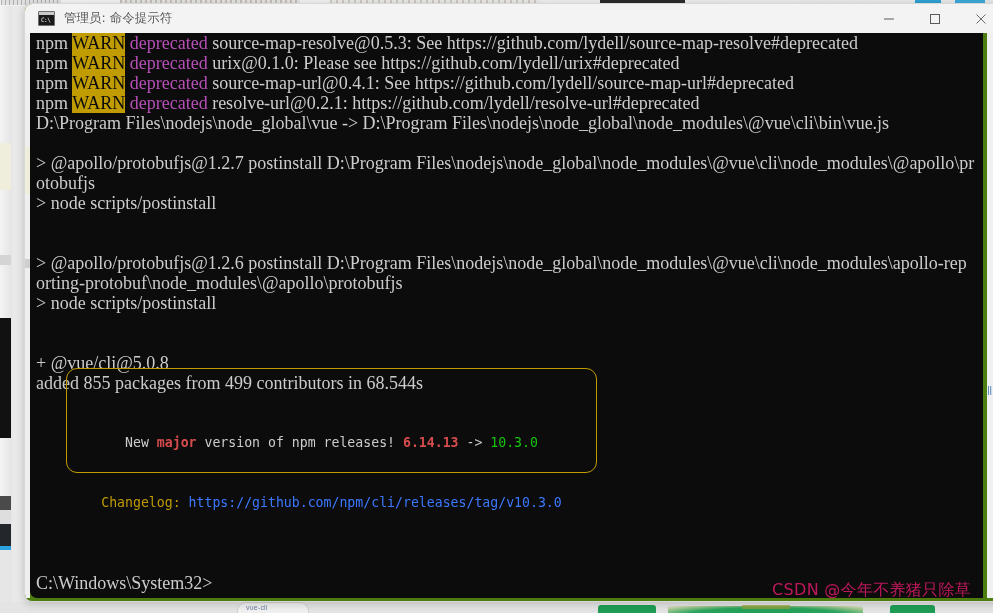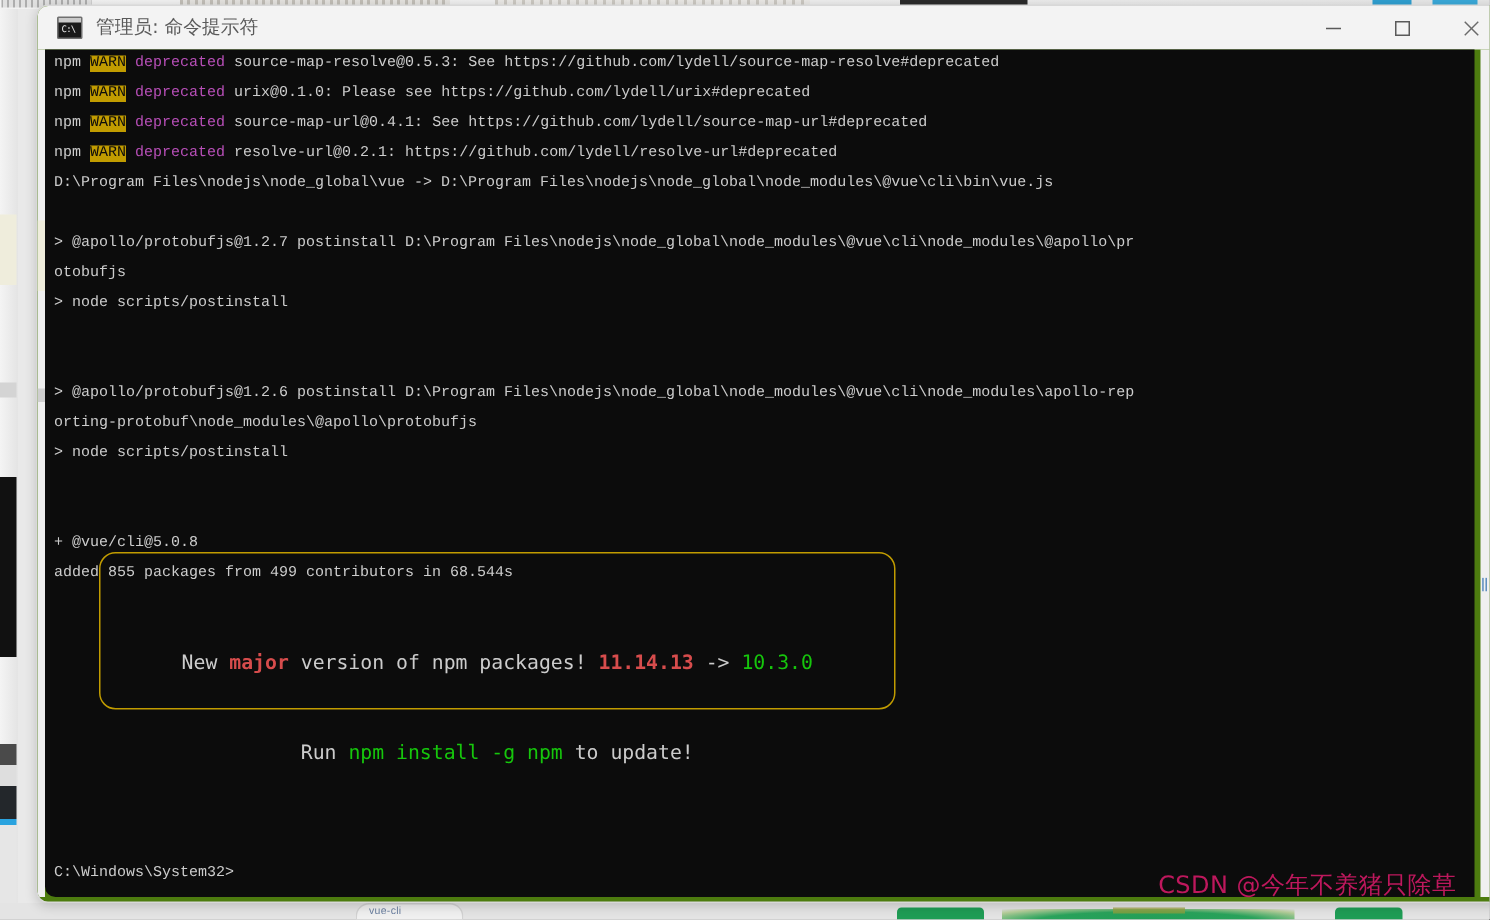--- a/index.html
+++ b/index.html
@@ -218,22 +218,22 @@
     position: absolute;
     left: 5px; top: 29px;
     width: 953px; height: 565px;
     background: #0c0c0c;
     border-radius: 0 0 0 7px;
     overflow: hidden;
   }
   #console-text {
     position: absolute;
     left: 6px; top: 0;
-    font-family: Liberation Mono, monospace;
-    font-size: 10px;
+    font-family: Liberation Serif, serif;
+    font-size: 18px;
     line-height: 20px;
     color: #cccccc;
     white-space: pre;
     letter-spacing: 0px;
   }
   .line { height: 20px; }
   .c-white   { color: #cccccc; }
   .c-magenta { color: #b84fb8; }
   .c-warn    { color: #0c0c0c; background: #c19c00; }
   .c-yellow  { color: #c19c00; }
@@ -376,22 +376,22 @@
 
   <div id="console-left-edge">
     <div class="mark m1"></div>
     <div class="mark m2"></div>
   </div>
 
   <div id="console-body">
     <div id="console-text"><div class="line"><span class="c-white">npm </span><span class="c-warn">WARN</span><span class="c-white"> </span><span class="c-magenta">deprecated</span><span class="c-white"> source-map-resolve@0.5.3: See https://github.com/lydell/source-map-resolve#deprecated</span></div><div class="line"><span class="c-white">npm </span><span class="c-warn">WARN</span><span class="c-white"> </span><span class="c-magenta">deprecated</span><span class="c-white"> urix@0.1.0: Please see https://github.com/lydell/urix#deprecated</span></div><div class="line"><span class="c-white">npm </span><span class="c-warn">WARN</span><span class="c-white"> </span><span class="c-magenta">deprecated</span><span class="c-white"> source-map-url@0.4.1: See https://github.com/lydell/source-map-url#deprecated</span></div><div class="line"><span class="c-white">npm </span><span class="c-warn">WARN</span><span class="c-white"> </span><span class="c-magenta">deprecated</span><span class="c-white"> resolve-url@0.2.1: https://github.com/lydell/resolve-url#deprecated</span></div><div class="line"><span class="c-white">D:\Program Files\nodejs\node_global\vue -&gt; D:\Program Files\nodejs\node_global\node_modules\@vue\cli\bin\vue.js</span></div><div class="line"><span class="c-white"></span></div><div class="line"><span class="c-white">&gt; @apollo/protobufjs@1.2.7 postinstall D:\Program Files\nodejs\node_global\node_modules\@vue\cli\node_modules\@apollo\pr</span></div><div class="line"><span class="c-white">otobufjs</span></div><div class="line"><span class="c-white">&gt; node scripts/postinstall</span></div><div class="line"><span class="c-white"></span></div><div class="line"><span class="c-white"></span></div><div class="line"><span class="c-white">&gt; @apollo/protobufjs@1.2.6 postinstall D:\Program Files\nodejs\node_global\node_modules\@vue\cli\node_modules\apollo-rep</span></div><div class="line"><span class="c-white">orting-protobuf\node_modules\@apollo\protobufjs</span></div><div class="line"><span class="c-white">&gt; node scripts/postinstall</span></div><div class="line"><span class="c-white"></span></div><div class="line"><span class="c-white"></span></div><div class="line"><span class="c-white">+ @vue/cli@5.0.8</span></div><div class="line"><span class="c-white">added 855 packages from 499 contributors in 68.544s</span></div><div class="line"></div><div class="line"></div><div class="line"></div><div class="line"></div><div class="line"></div><div class="line"></div><div class="line"></div><div class="line"></div><div class="line"></div><div class="line c-white">C:\Windows\System32&gt;</div></div>
 
     <div id="npm-box" style="border-color: rgb(193, 156, 0);">
-      <div class="line"><span class="c-white">New </span><span class="c-red">major</span><span class="c-white"> version of npm packages! </span><span class="c-red">11.14.13</span><span class="c-white"> -&gt; </span><span class="c-green">10.3.0</span></div>
-      <div class="line"><span class="c-white">Run </span><span class="c-green">npm install -g npm</span><span class="c-white"> to update!</span></div>
+      <div class="line"><span class="c-white">New </span><span class="c-red">major</span><span class="c-white"> version of npm releases! </span><span class="c-red">6.14.13</span><span class="c-white"> -&gt; </span><span class="c-green">10.3.0</span></div>
+      <div class="line"><span class="c-yellow">Changelog: </span><span class="c-cyan">https://github.com/npm/cli/releases/tag/v10.3.0</span></div>
     </div>
   </div>
 
   <div id="scrollbar-track">
     <div id="scrollbar-mark"></div>
     <div id="scroll-glyph">‖</div>
   </div>
   <div id="scrollbar-thumb"></div>
 </div>
 

